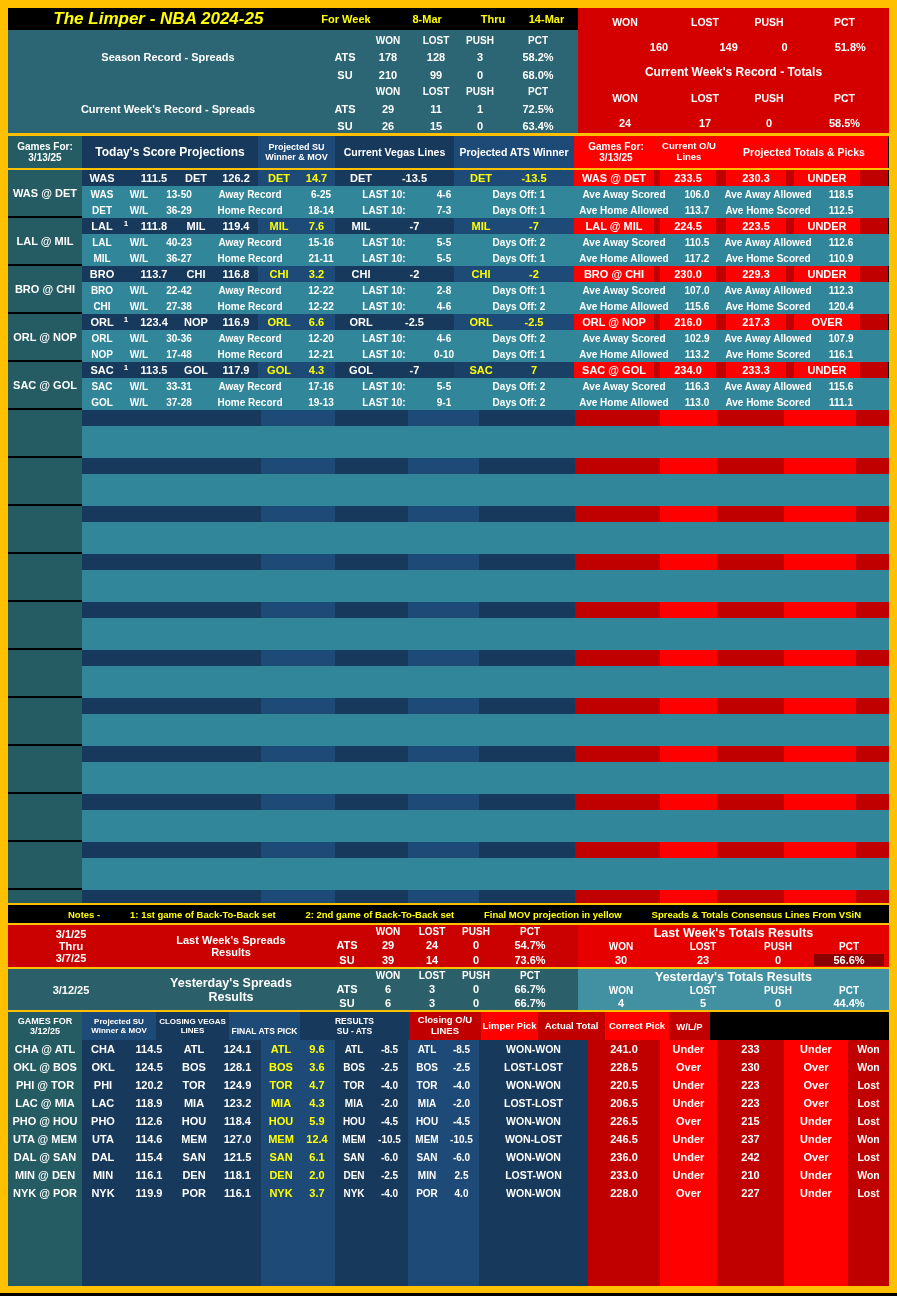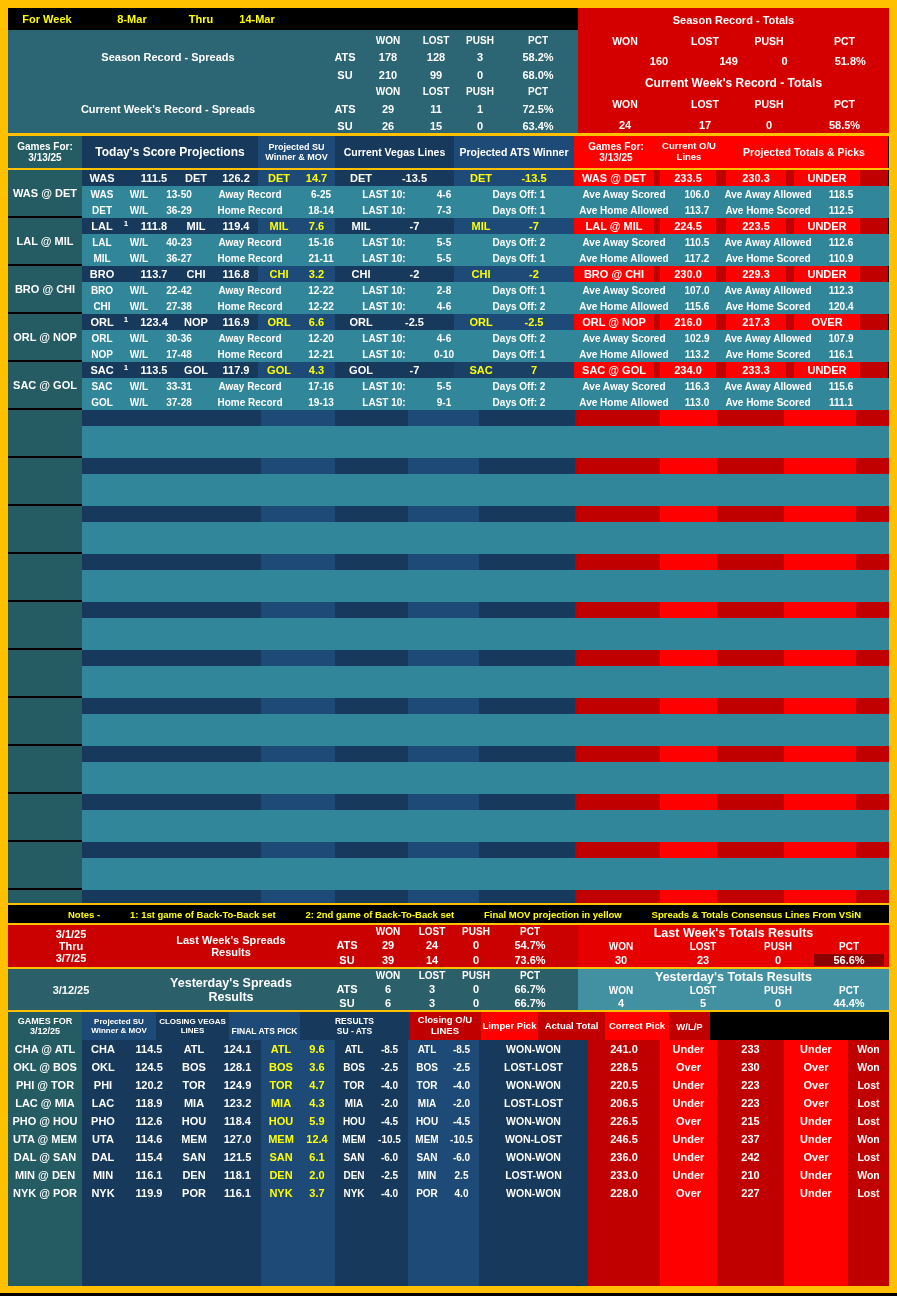--- a/index.html
+++ b/index.html
@@ -28,20 +28,21 @@
 <body>
 
 <div id="page">
 
   <div class="abs gold" style="left:0;top:0;width:897px;height:8px;"></div>
   <div class="abs gold" style="left:0;top:0;width:8px;height:1293px;"></div>
   <div class="abs gold" style="left:889;top:0;width:8px;height:1293px;left:889px;"></div>
   <div class="abs gold" style="left:0;top:1286px;width:897px;height:7px;"></div>
 
   <div class="abs black r" style="left:8px;top:8px;width:570px;height:22px;align-items:center;">
+    <span class="c title-text" style="width:315px;">The Limper - NBA 2024-25</span>
     <span class="c y f13" style="width:78px;">For Week</span>
     <span class="c y f13" style="width:92px;">8-Mar</span>
     <span class="c y f13" style="width:46px;">Thru</span>
     <span class="c y f13" style="width:66px;">14-Mar</span>
   </div>
 
   <div class="abs rteal col" style="left:8px;top:30px;width:570px;height:103px;justify-content:space-around;padding:2px 0;">
     <div class="r">
       <span class="c" style="width:320px;"></span>
         <span class="c" style="width:34px;"></span>
@@ -86,21 +87,20 @@
       <span class="c" style="width:320px;"></span>
       <span class="c w f11" style="width:34px;">SU</span>
       <span class="c w f11" style="width:52px;">26</span>
       <span class="c w f11" style="width:44px;">15</span>
       <span class="c w f11" style="width:44px;">0</span>
       <span class="c w f11" style="width:72px;">63.4%</span>
     </div>
   </div>
 
   <div class="abs col" style="left:578px;top:8px;width:311px;height:125px;background:#D40000;justify-content:space-around;padding:2px 0;">
-    <div class="c w f13">Season Record - Totals</div>
     <div class="r">
       <span class="c w f105" style="width:94px;">WON</span>
       <span class="c w f105" style="width:66px;">LOST</span>
       <span class="c w f105" style="width:62px;">PUSH</span>
       <span class="c w f105" style="width:89px;">PCT</span>
     </div>
     <div class="r">
       <span class="c w f11" style="width:94px;padding-left:40px;">160</span>
       <span class="c w f11" style="width:66px;">149</span>
       <span class="c w f11" style="width:62px;">0</span>

